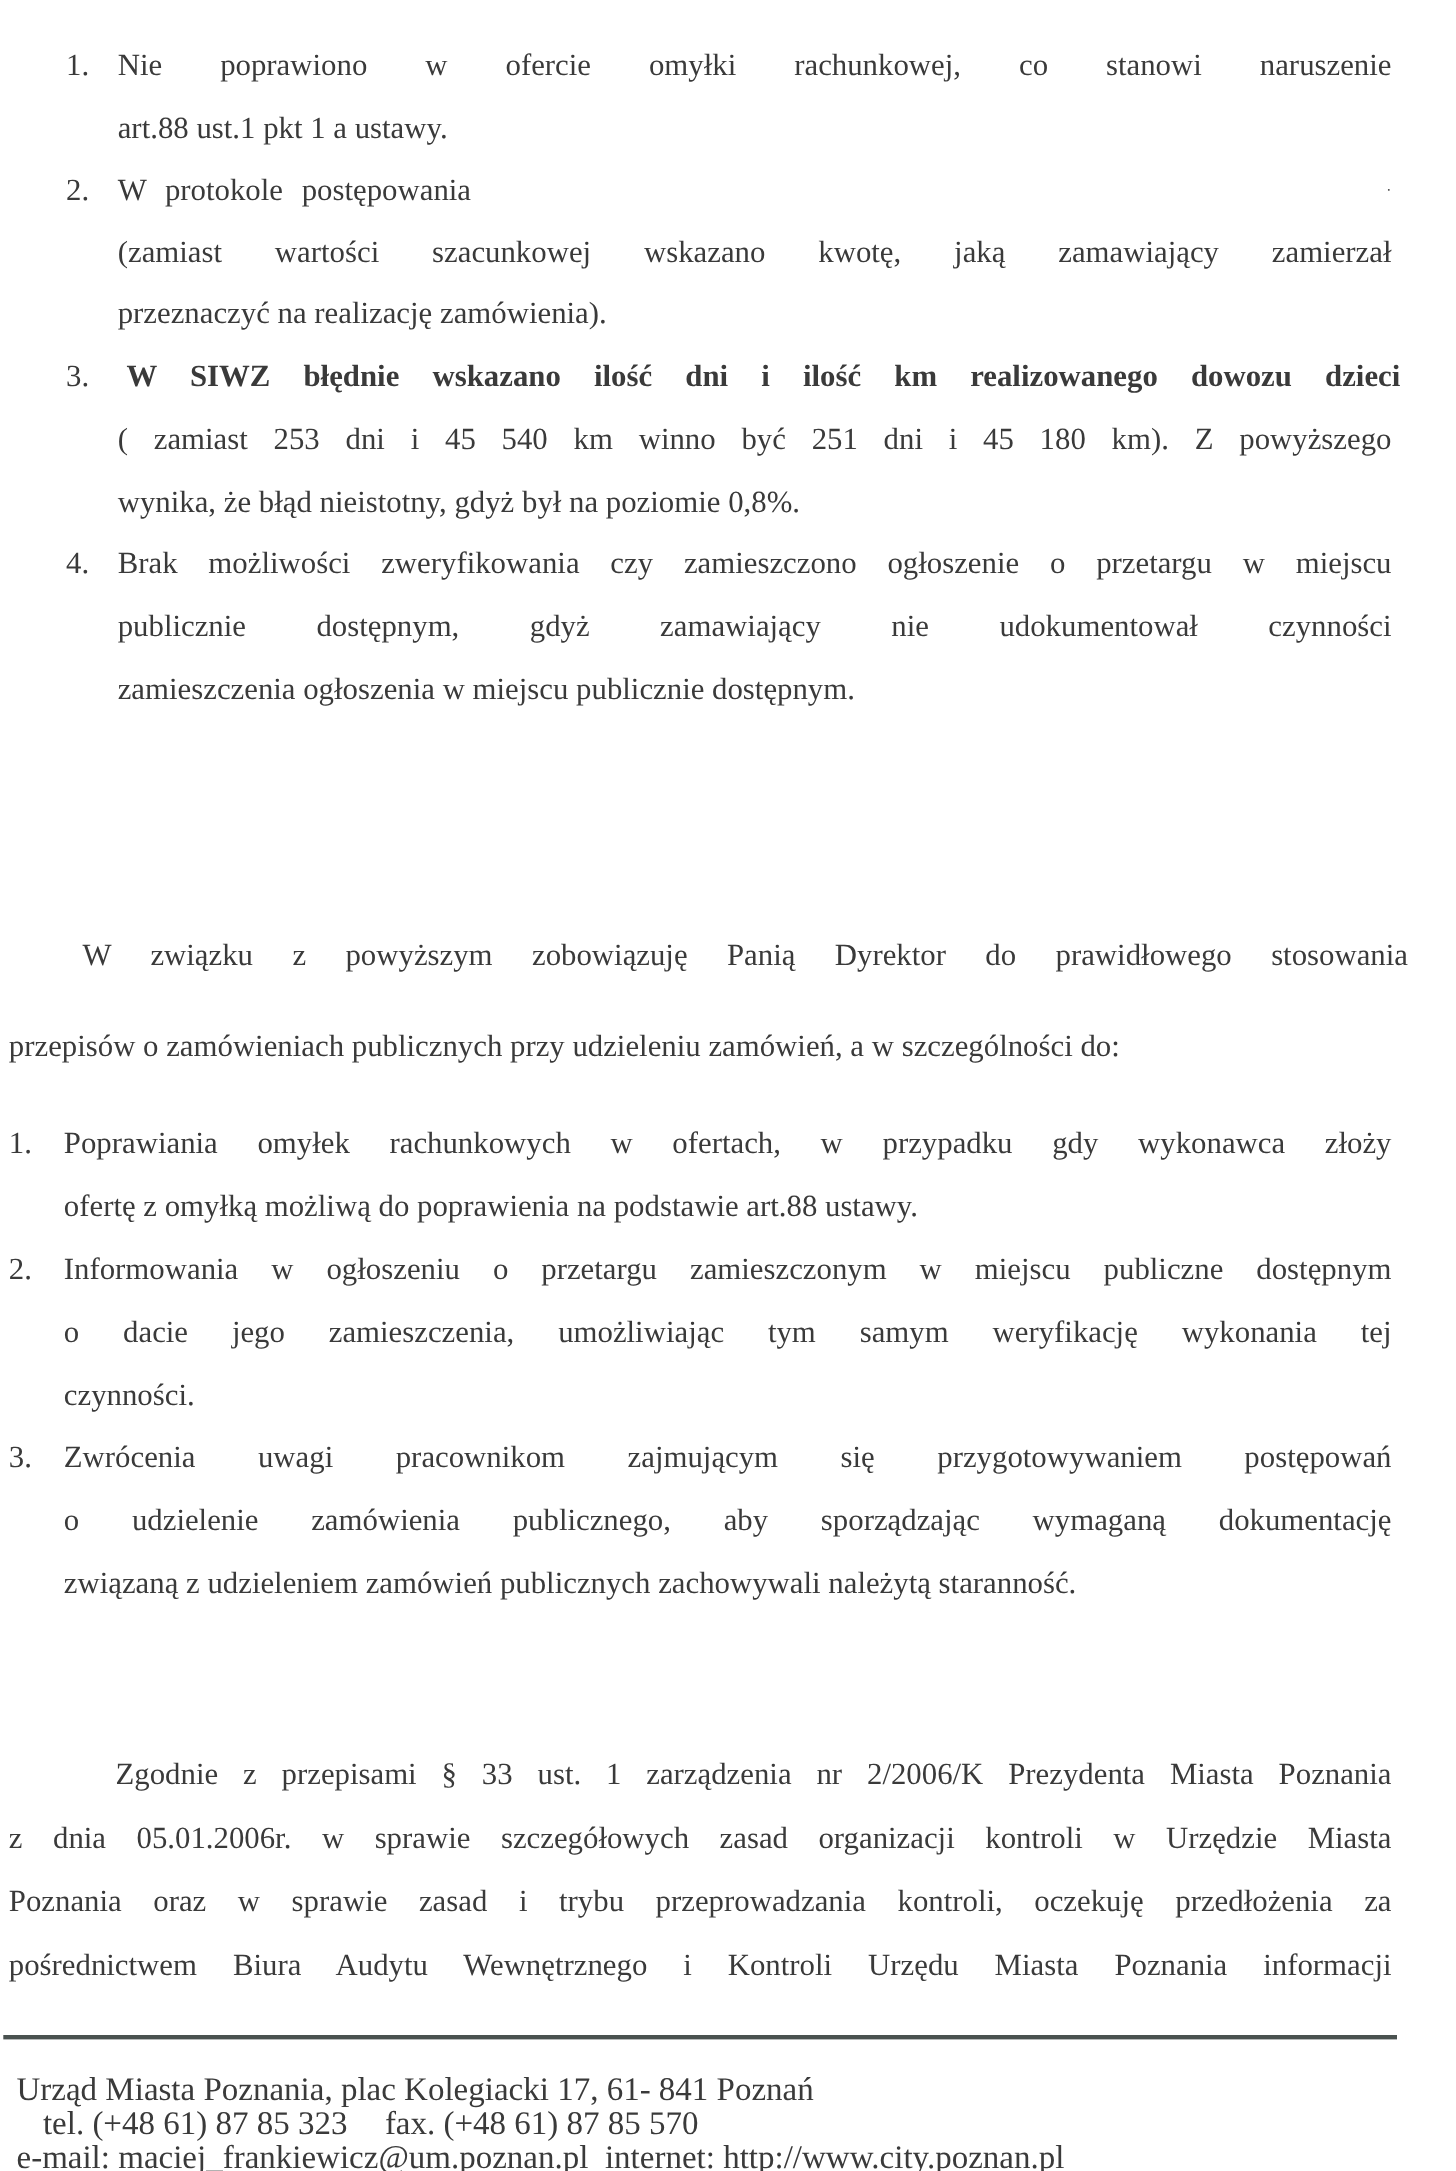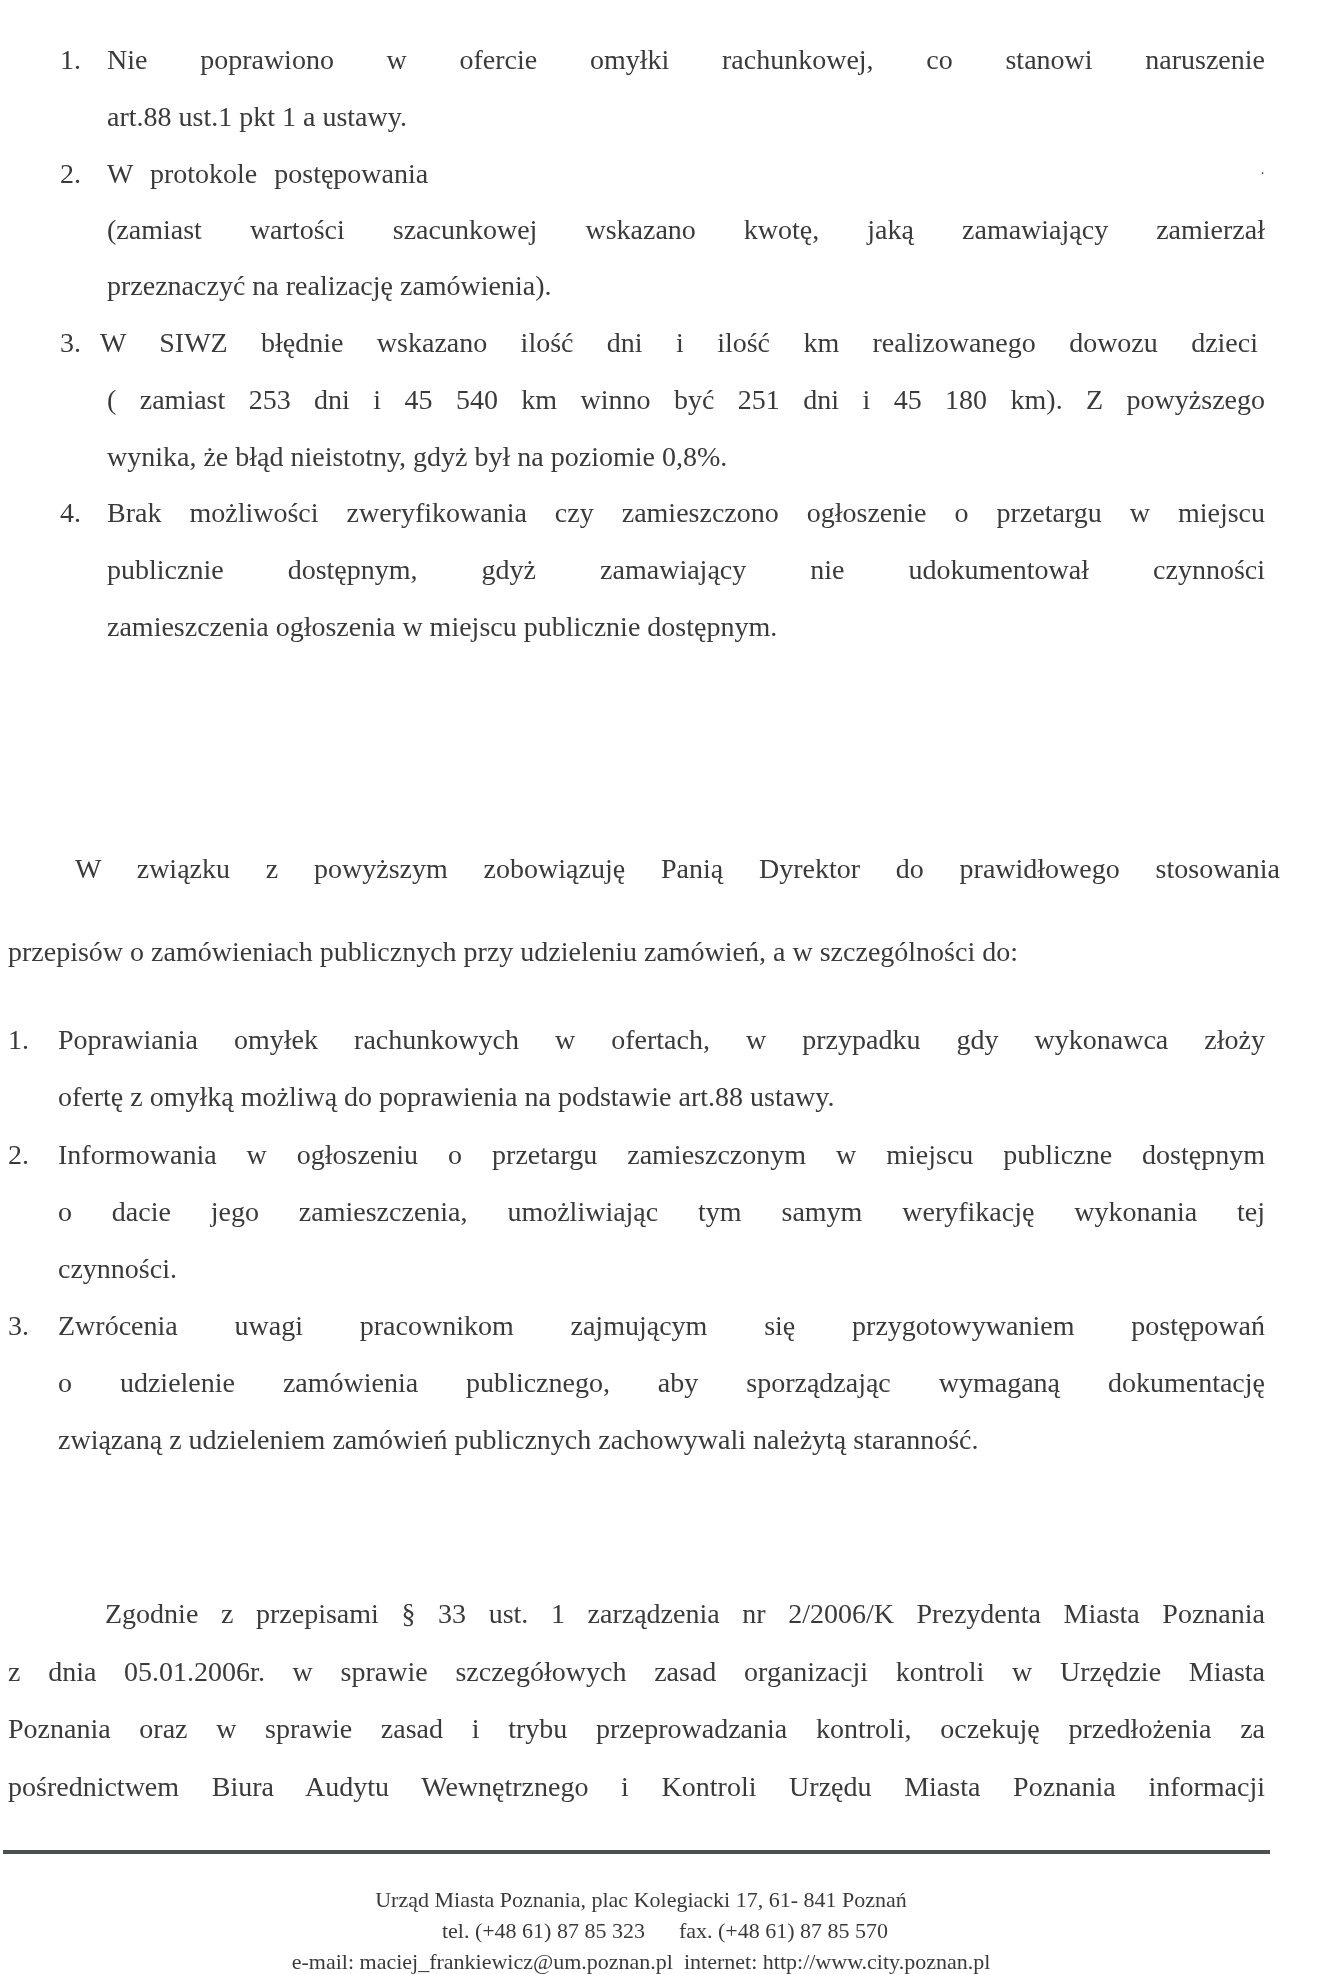--- a/index.html
+++ b/index.html
@@ -41,24 +41,23 @@
     .rule {
       position: absolute;
       left: 3px;
       width: 1267px;
       top: 1850px;
       height: 4px;
       background: #4a5250;
     }
     .footer {
       position: absolute;
-      left: 0;
+      left: 15px;
       width: 1282px;
-      text-align: center;
-      font-size: 22px;
+      font-size: 30px;
       line-height: 26px;
       white-space: nowrap;
     }
     .footer .gap { display: inline-block; width: 34px; }
     .dot { font-size: 14px; vertical-align: 2px; }
   </style>
 </head>
 <body>
 
 <div class="page">
@@ -71,21 +70,21 @@
 
     <span class="num" style="left:60px; top:158px;">2.</span>
     <div class="line" style="left:107px; width:1158px; top:158px; display:flex; justify-content:space-between;">
       <span style="word-spacing:10px;">W protokole postępowania</span>
       <span class="dot">·</span>
     </div>
     <div class="line just" style="left:107px; width:1158px; top:214px;">(zamiast wartości szacunkowej wskazano kwotę, jaką zamawiający zamierzał</div>
     <div class="line" style="left:107px; top:270px;">przeznaczyć na realizację zamówienia).</div>
 
     <span class="num" style="left:60px; top:327px;">3.</span>
-    <div class="line just" style="left:100px; width:1158px; top:327px;">W SIWZ błędnie wskazano ilość dni i ilość km realizowanego dowozu dzieci</div>
+    <div class="line just" style="left:115px; width:1158px; top:327px;font-weight:bold;">W SIWZ błędnie wskazano ilość dni i ilość km realizowanego dowozu dzieci</div>
     <div class="line just" style="left:107px; width:1158px; top:384px;">( zamiast 253 dni i 45 540 km winno być 251 dni i 45 180 km). Z powyższego</div>
     <div class="line" style="left:107px; top:441px;">wynika, że błąd nieistotny, gdyż był na poziomie 0,8%.</div>
 
     <span class="num" style="left:60px; top:497px;">4.</span>
     <div class="line just" style="left:107px; width:1158px; top:497px;">Brak możliwości zweryfikowania czy zamieszczono ogłoszenie o przetargu w miejscu</div>
     <div class="line just" style="left:107px; width:1158px; top:554px;">publicznie dostępnym, gdyż zamawiający nie udokumentował czynności</div>
     <div class="line" style="left:107px; top:611px;">zamieszczenia ogłoszenia w miejscu publicznie dostępnym.</div>
   </div>
 
 

